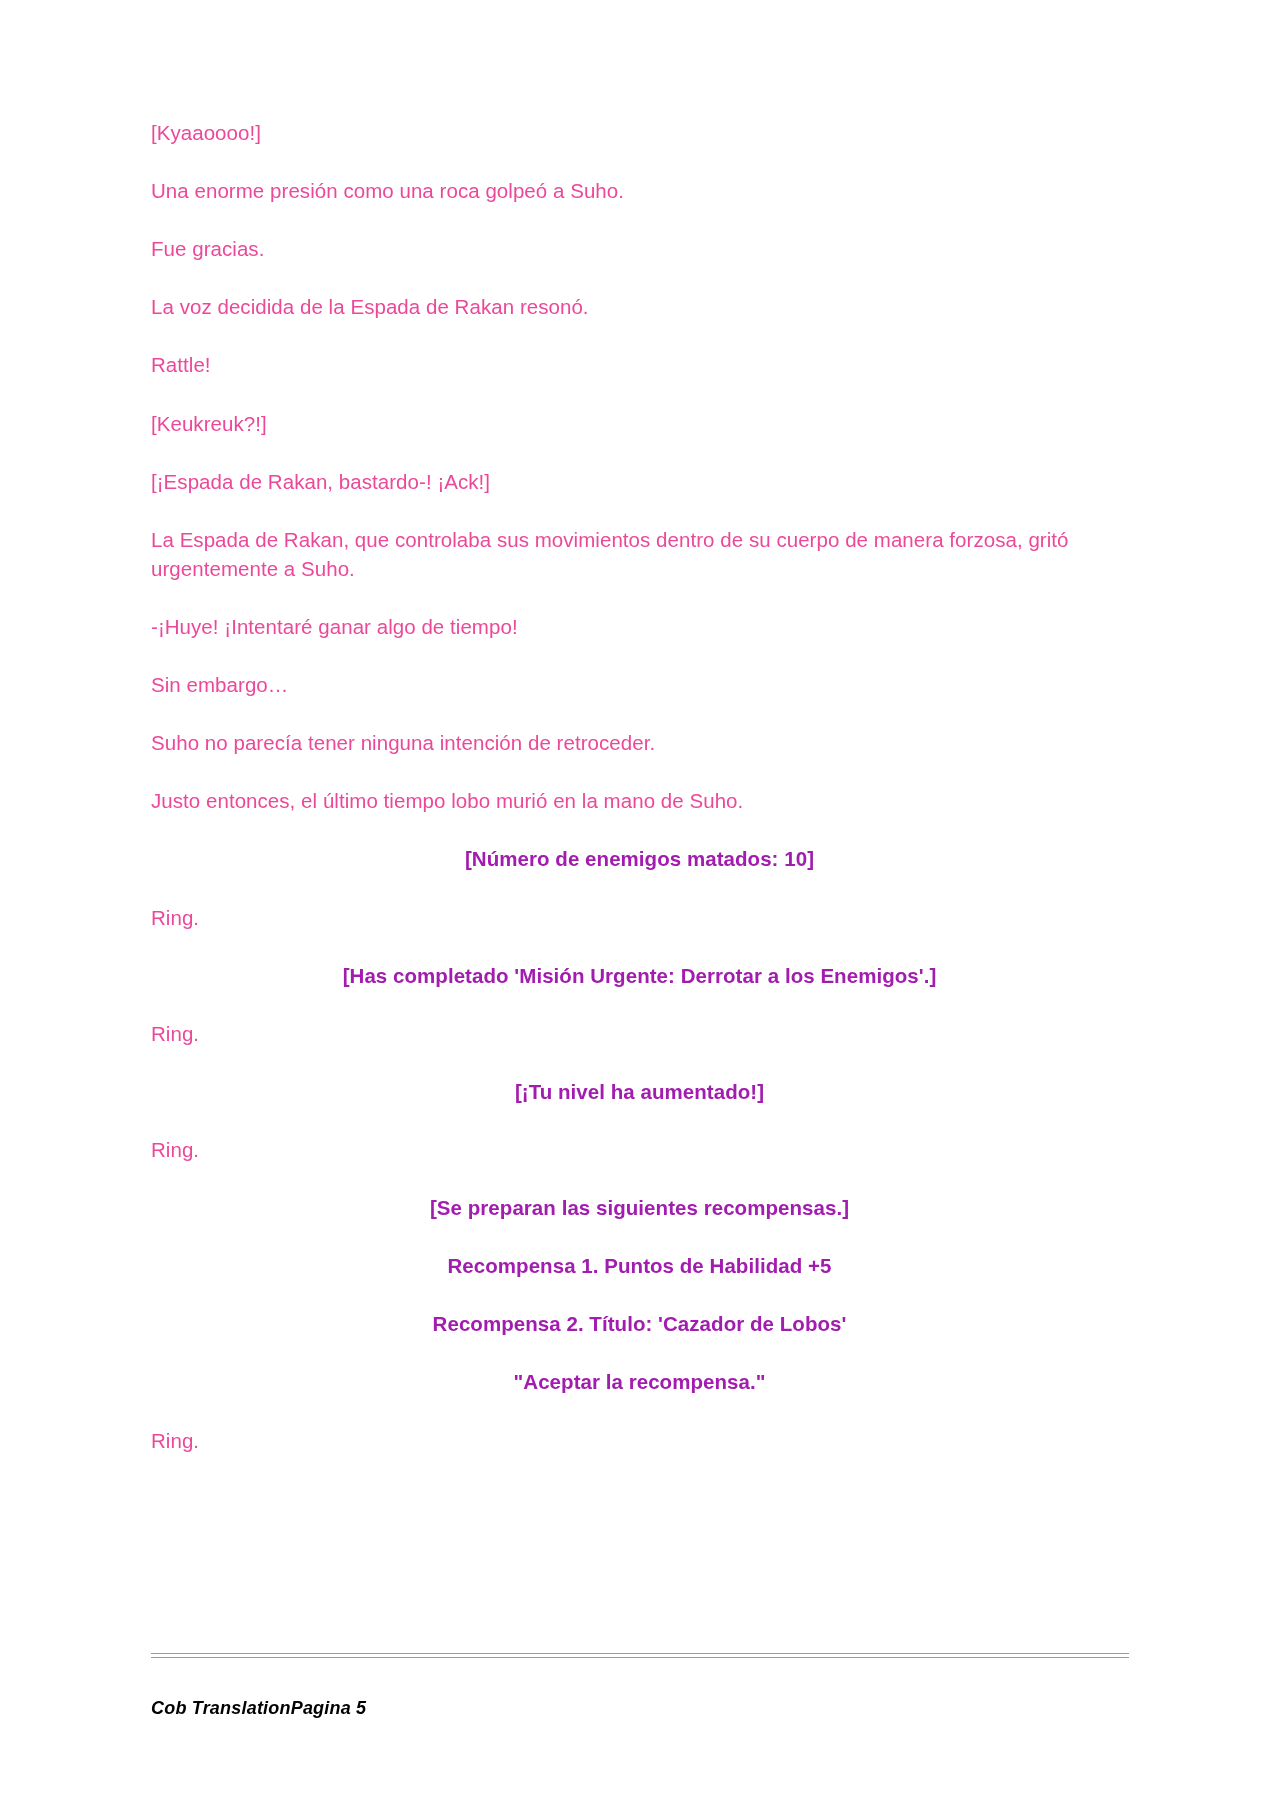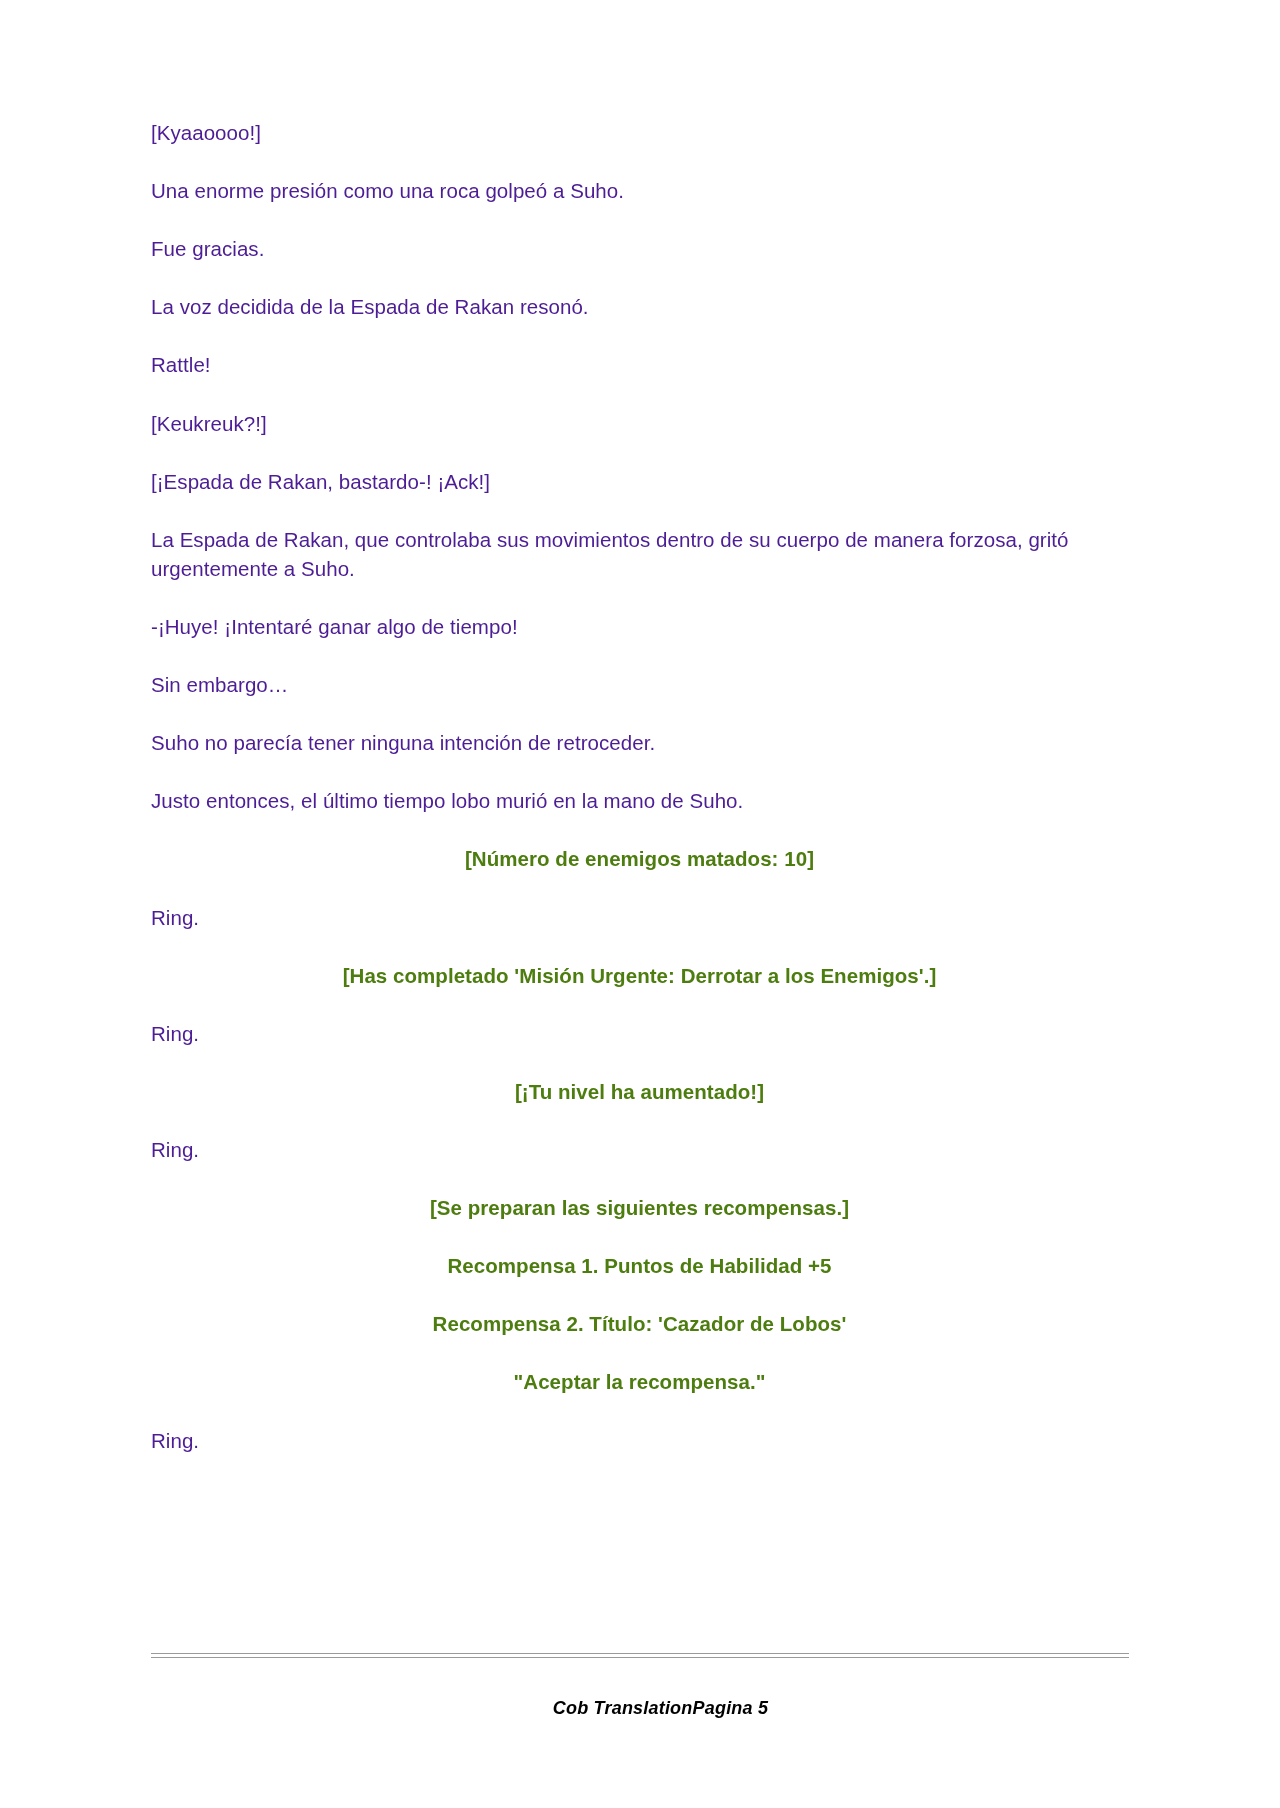--- a/index.html
+++ b/index.html
@@ -23,30 +23,30 @@
   .content {
     position: absolute;
     left: 151px;
     top: 118px;
     width: 977px;
   }
   p.body-para {
     margin: 0 0 29px 0;
     font-size: 20.5px;
     line-height: 1.42;
-    color: #4c1d95;
+    color: #ec4899;
     font-weight: normal;
     text-align: left;
     letter-spacing: 0.05px;
   }
   p.system-msg {
     margin: 8px 0 29px 0;
     font-size: 20.5px;
     line-height: 1.42;
-    color: #4d7c0f;
+    color: #a21caf;
     font-weight: bold;
     text-align: center;
     letter-spacing: 0.05px;
   }
   p.body-para:last-child,
   p.system-msg:last-child {
     margin-bottom: 0;
   }
   .footer-rule {
     position: absolute;
@@ -61,23 +61,22 @@
   }
   .footer-rule .rule-line.second {
     margin-top: 3px;
   }
   .footer {
     position: absolute;
     left: 151px;
     right: 151px;
     top: 1698px;
     display: flex;
-    justify-content: center;
+    justify-content: flex-start;
     align-items: baseline;
-    margin-left: 41px;
   }
   .footer-text {
     font-family: "Liberation Sans", sans-serif;
     font-size: 18px;
     font-weight: bold;
     font-style: italic;
     color: #000000;
     letter-spacing: 0.2px;
   }
 </style>

